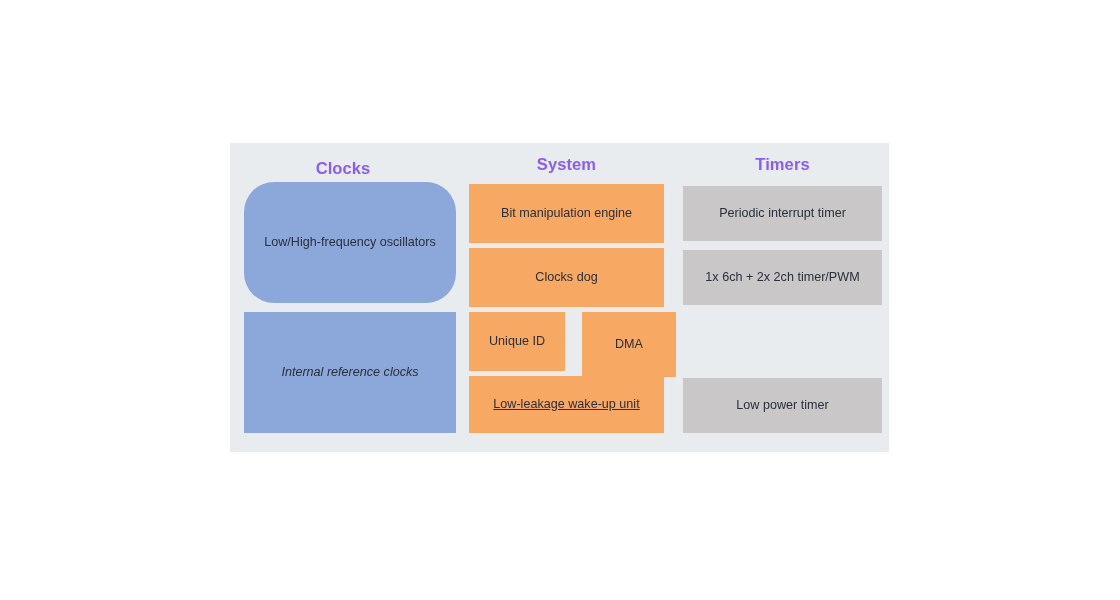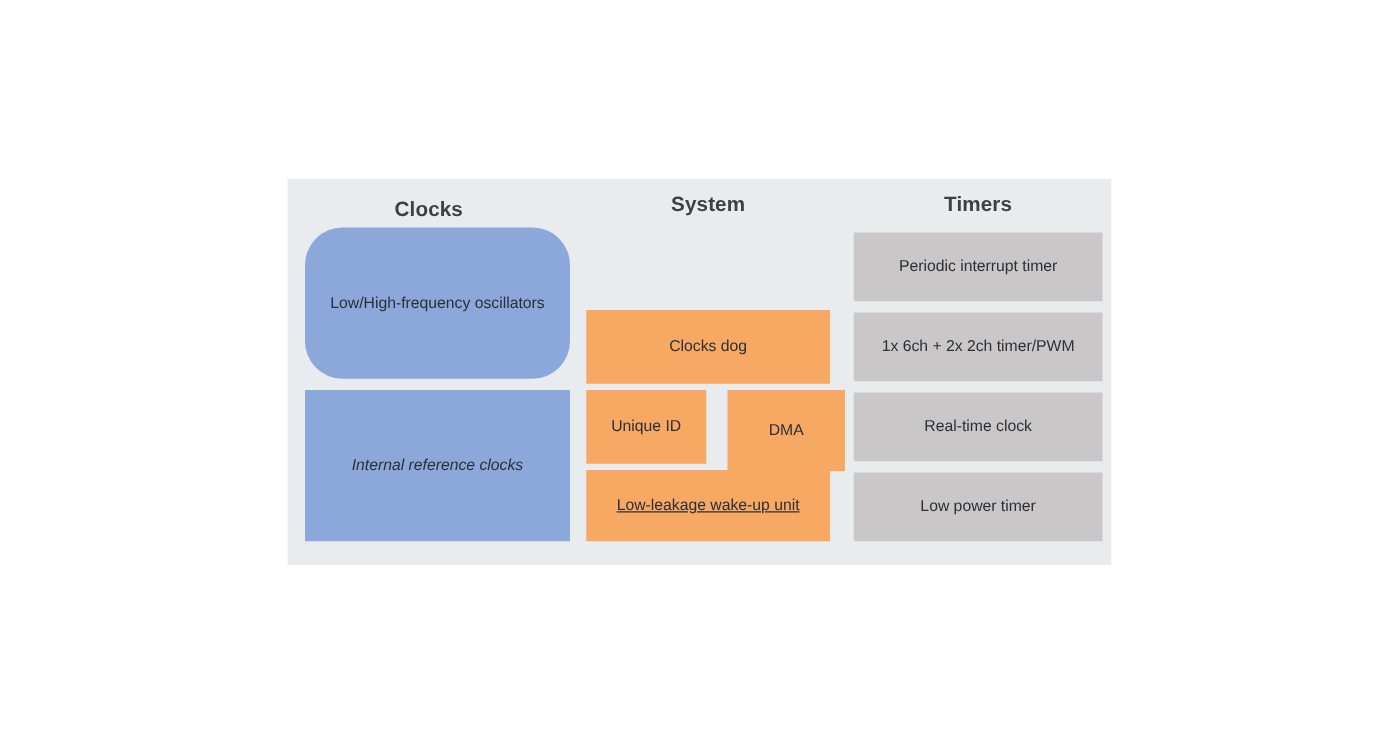--- a/index.html
+++ b/index.html
@@ -35,21 +35,21 @@
   #column-system  { left: 239px; width: 195px; }
   #column-timers  { left: 453px; width: 199px; }
 
   .column-title {
     position: absolute;
     left: 0;
     width: 100%;
     text-align: center;
     font-weight: bold;
     font-size: 16.5px;
-    color: #404040;
+    color: #8b5cf6;
     letter-spacing: 0.1px;
   }
   #title-clocks { top: 16px; }
   #title-system { top: 12px; }
   #title-timers { top: 12px; }
 
   .node {
     position: absolute;
     box-sizing: border-box;
     display: flex;
@@ -89,27 +89,27 @@
 <div id="diagram-panel">
 
   <div class="column" id="column-clocks">
     <div class="column-title" id="title-clocks">Clocks</div>
     <div class="node blue" id="node-oscillators">Low/High-frequency oscillators</div>
     <div class="node blue" id="node-internal-clocks">Internal reference clocks</div>
   </div>
 
   <div class="column" id="column-system">
     <div class="column-title" id="title-system">System</div>
+    <div class="node orange" id="node-bit-manipulation">Bit manipulation engine</div>
     <div class="node orange" id="node-watch-dog">Clocks dog</div>
     <div class="node orange" id="node-unique-id">Unique ID</div>
     <div class="node orange" id="node-dma">DMA</div>
     <div class="node orange" id="node-low-leakage">Low-leakage wake-up unit</div>
   </div>
 
   <div class="column" id="column-timers">
     <div class="column-title" id="title-timers">Timers</div>
     <div class="node gray" id="node-periodic-timer">Periodic interrupt timer</div>
     <div class="node gray" id="node-pwm-timer">1x 6ch + 2x 2ch timer/PWM</div>
-    <div class="node gray" id="node-realtime-clock">Real-time clock</div>
     <div class="node gray" id="node-low-power-timer">Low power timer</div>
   </div>
 
 </div>
 
 </body></html>

